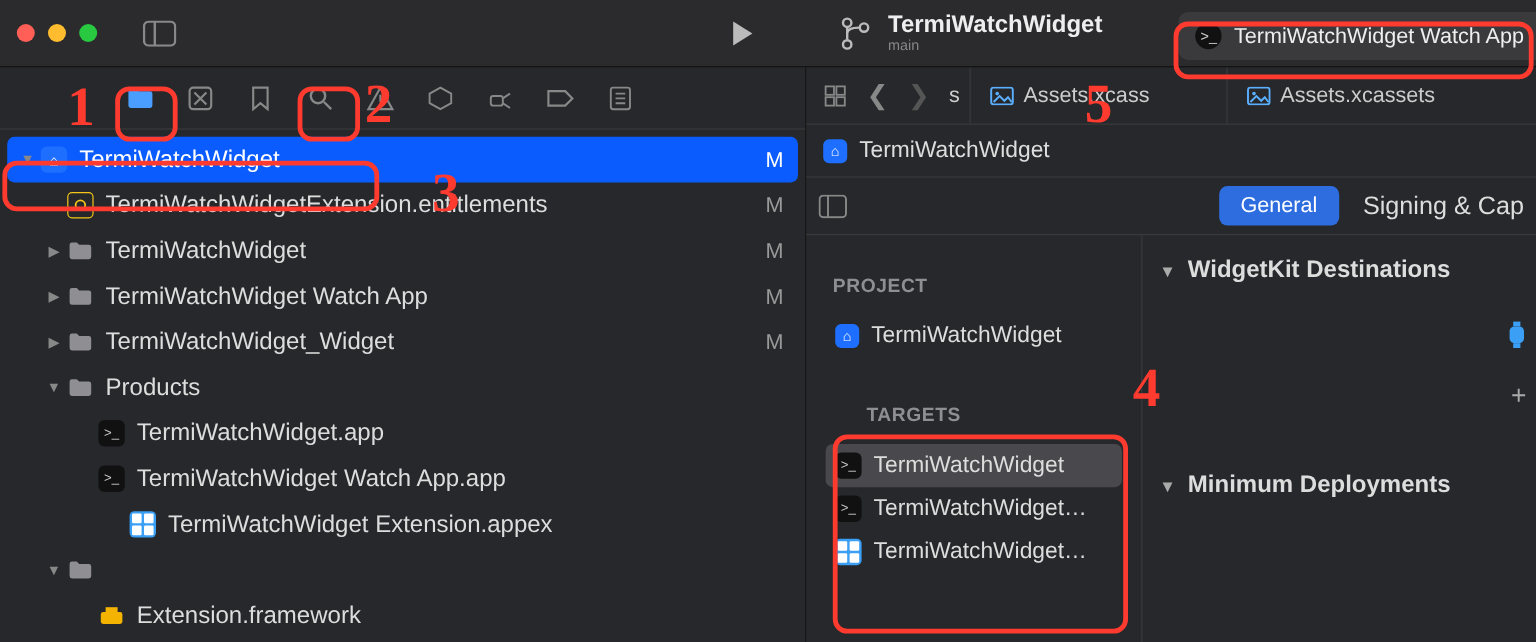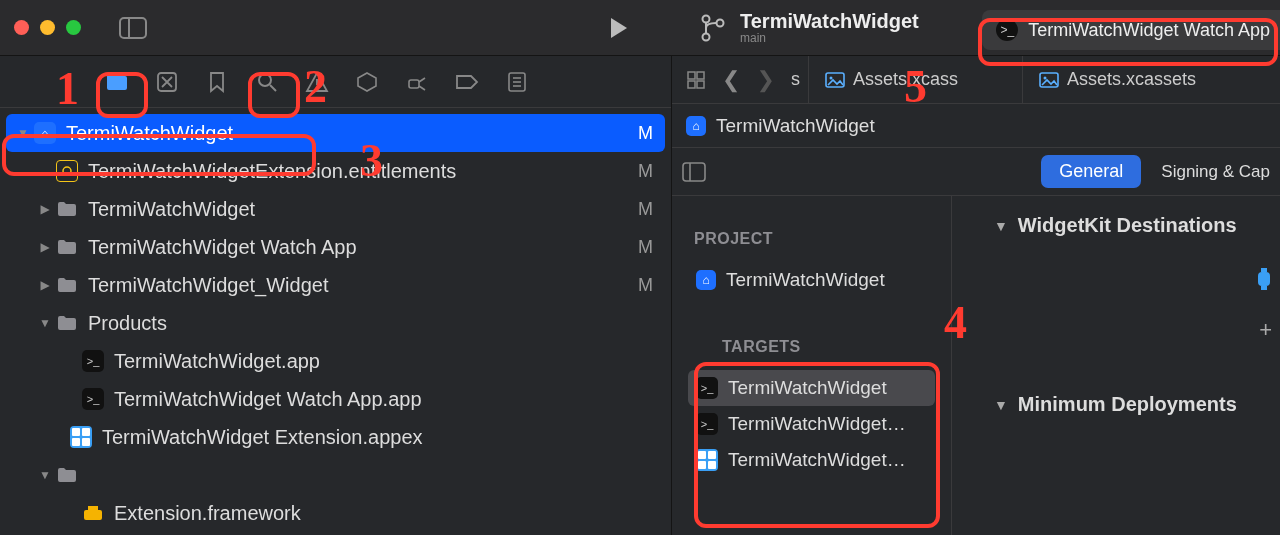--- a/index.html
+++ b/index.html
@@ -39,22 +39,22 @@
   .ent-ic { width:22px; height:22px; border-radius:4px; border:1.5px solid #f5c518; display:flex; align-items:center; justify-content:center;}
   .proj-ic { width:22px; height:22px; border-radius:5px; background:#1e6fff; display:flex; align-items:center; justify-content:center; color:#fff; font-size:13px; font-weight:bold;}
   .right { flex: 1; background: #26282b; display: flex; flex-direction: column; }
   .tabbar { height: 48px; border-bottom: 1px solid #3a3a3c; display: flex; align-items: center; padding-left: 10px; gap: 8px; font-size: 18px; color: #ccc;}
   .tabbar .navbtn { color: #888; padding: 0 4px;}
   .tabbar .tab { display: flex; align-items:center; gap:8px; padding: 0 16px; height:100%; border-left:1px solid #3a3a3c;}
   .tabbar .img-ic { color:#5ab0ff;}
   .crumb { height: 44px; display:flex; align-items:center; gap:10px; padding-left:14px; border-bottom:1px solid #3a3a3c; font-size:19px;}
   .editor-head { height: 48px; display:flex; align-items:center; padding: 0 10px; border-bottom: 1px solid #3a3a3c; gap: 20px; font-size:20px;}
   .seg { background:#2e6ddf; color:#fff; padding: 6px 18px; border-radius:7px; font-size:18px;}
-  .seg2 { color:#ddd; font-size:17px;}
-  .proj-body { flex:1; display:flex;gap:28px;}
+  .seg2 { color:#ddd; font-size:21px;}
+  .proj-body { flex:1; display:flex;}
   .sidebar2 { width: 280px; border-right:1px solid #3a3a3c; padding: 20px 0 0 22px; font-size:19px;}
   .sidebar2 .hdr { color:#8e8e93; font-size:16px; font-weight:600; letter-spacing:0.5px; margin: 14px 0 14px 0;}
   .sidebar2 .item { display:flex; align-items:center; gap:10px; height:36px; padding-left:2px; border-radius:6px;}
   .sidebar2 .item.sel { background:#49494d; margin-right:16px; padding-left:8px; margin-left:-6px;}
   .detail { flex:1; padding: 18px 0 0 14px; font-size:20px;}
   .sect { display:flex; align-items:center; gap:10px; font-weight:600; margin-bottom: 30px;}
   .sect .chev { font-size:14px; color:#aaa;}
   .sub-lbl { color:#ccc; text-align:right; margin-right:6px;}
   .plus-row{ color:#aaa; font-size:22px; margin-top:26px;}
   
@@ -231,21 +231,21 @@
             <span class="status"></span>
           </div>
           <div class="row" style="padding-left: 62px;">
             <span class="disc"></span>
             <span class="ic">
               <span class="app-ic">&gt;_</span>
             </span>
             <span class="lbl">TermiWatchWidget Watch App.app</span>
             <span class="status"></span>
           </div>
-          <div class="row" style="padding-left: 50px;">
+          <div class="row" style="padding-left: 88px;">
             <span class="disc"></span>
             <span class="ic">
               <span class="ext-ic">
                 <span></span>
                 <span></span>
                 <span></span>
                 <span></span>
               </span>
             </span>
             <span class="lbl">TermiWatchWidget Extension.appex</span>

